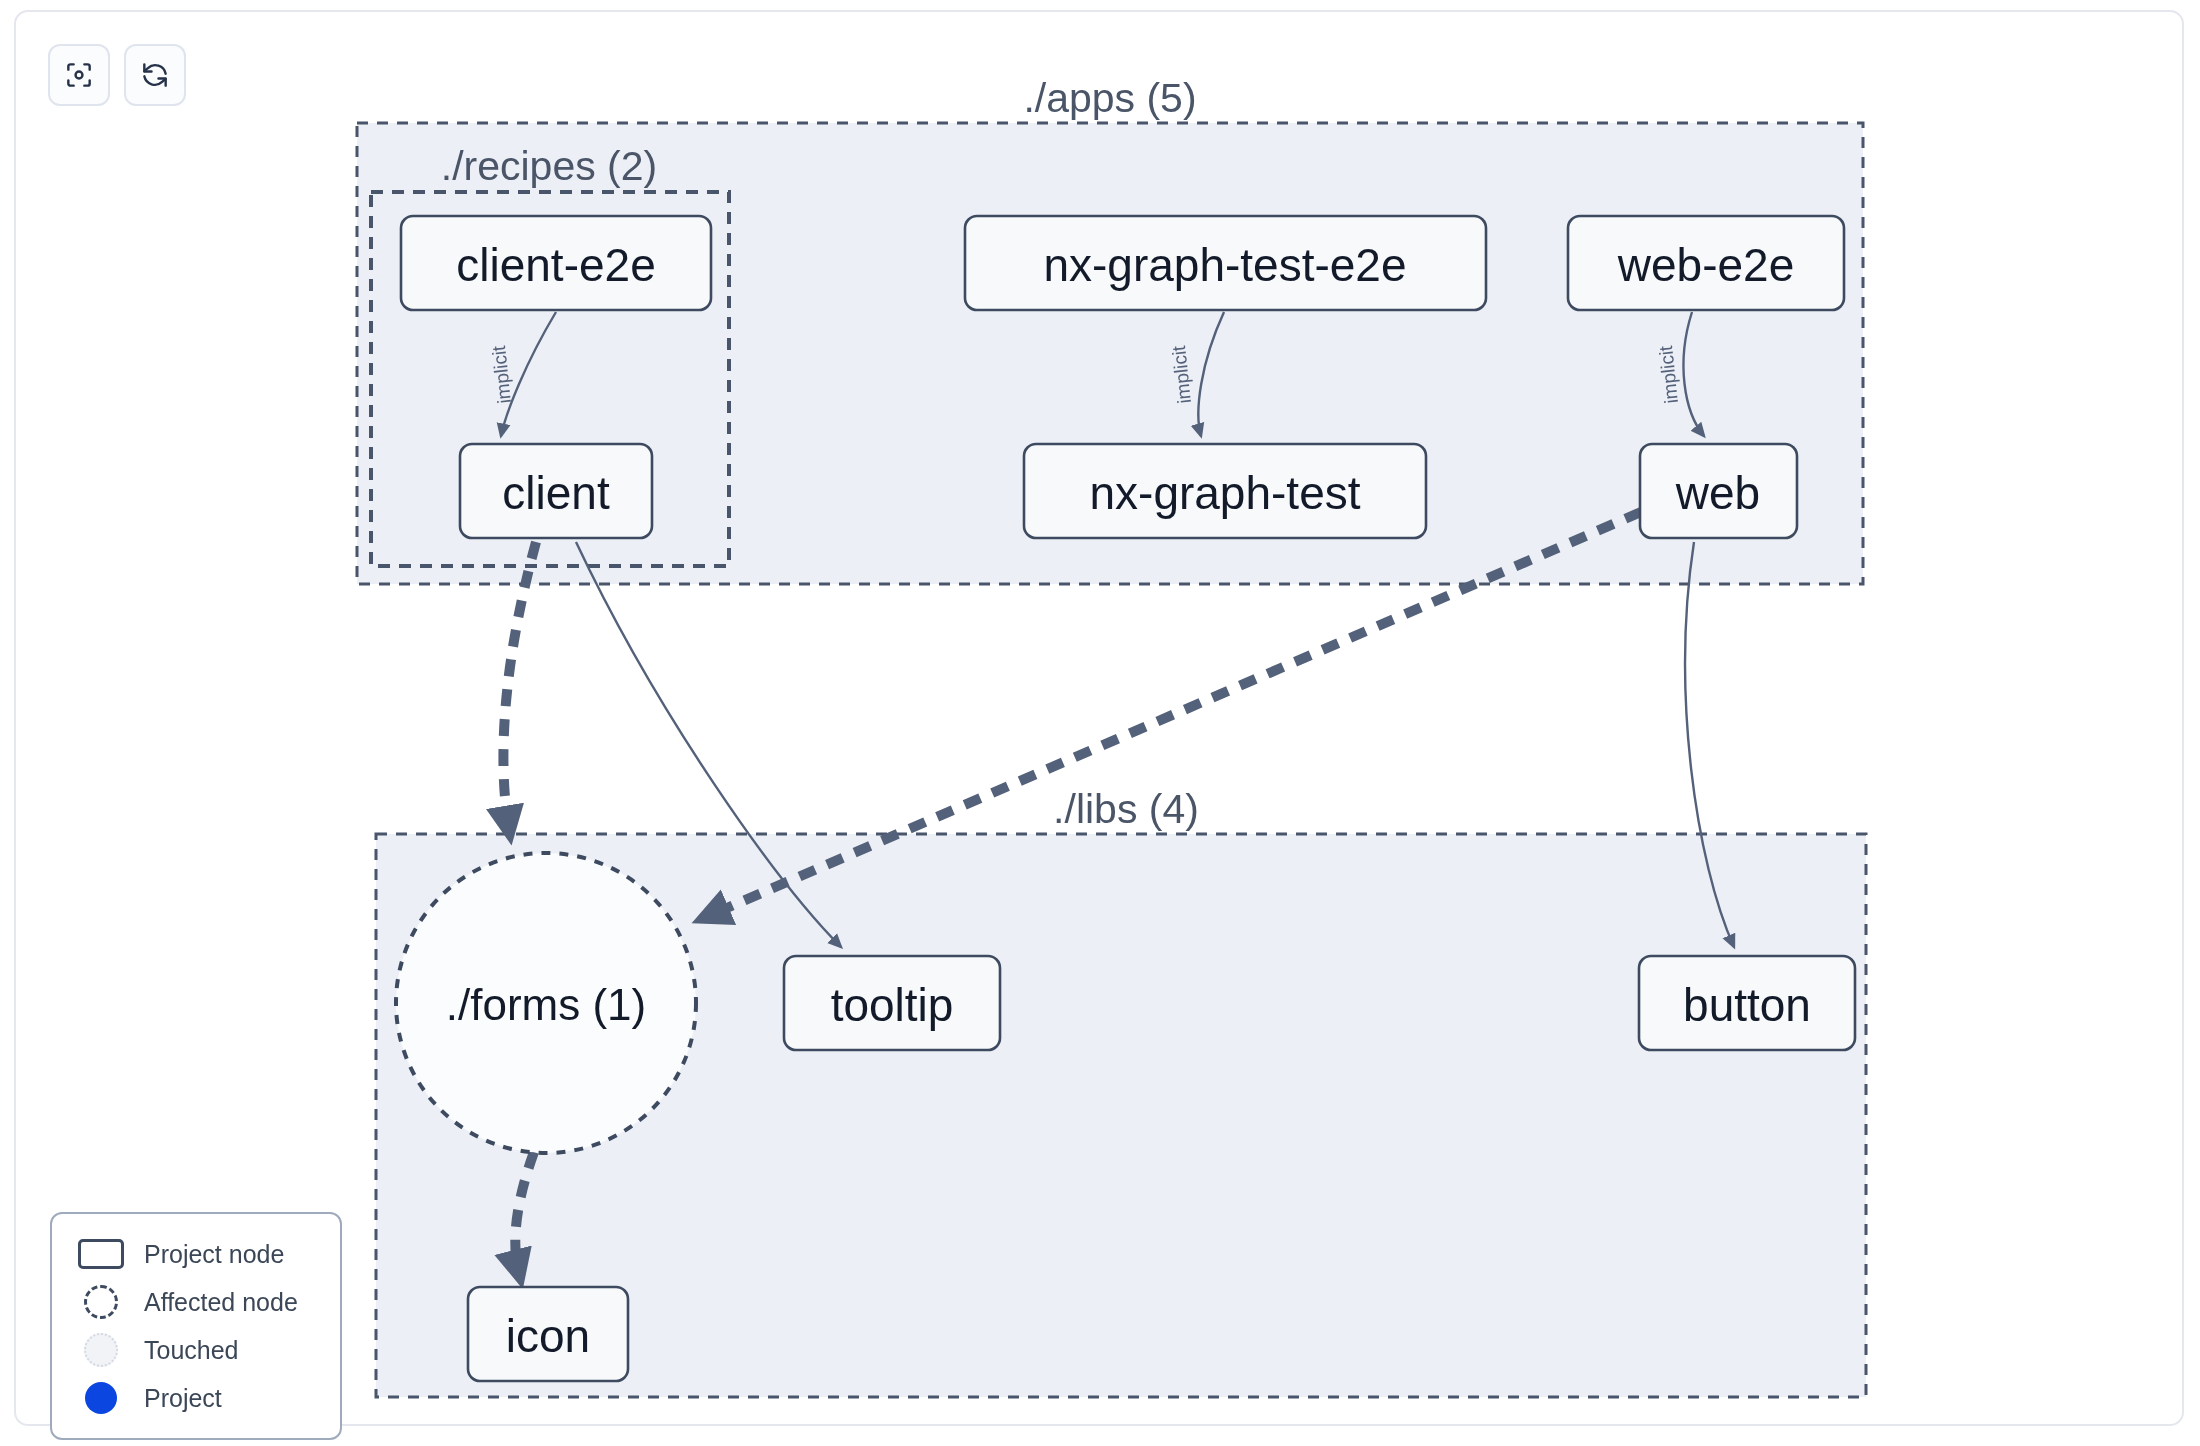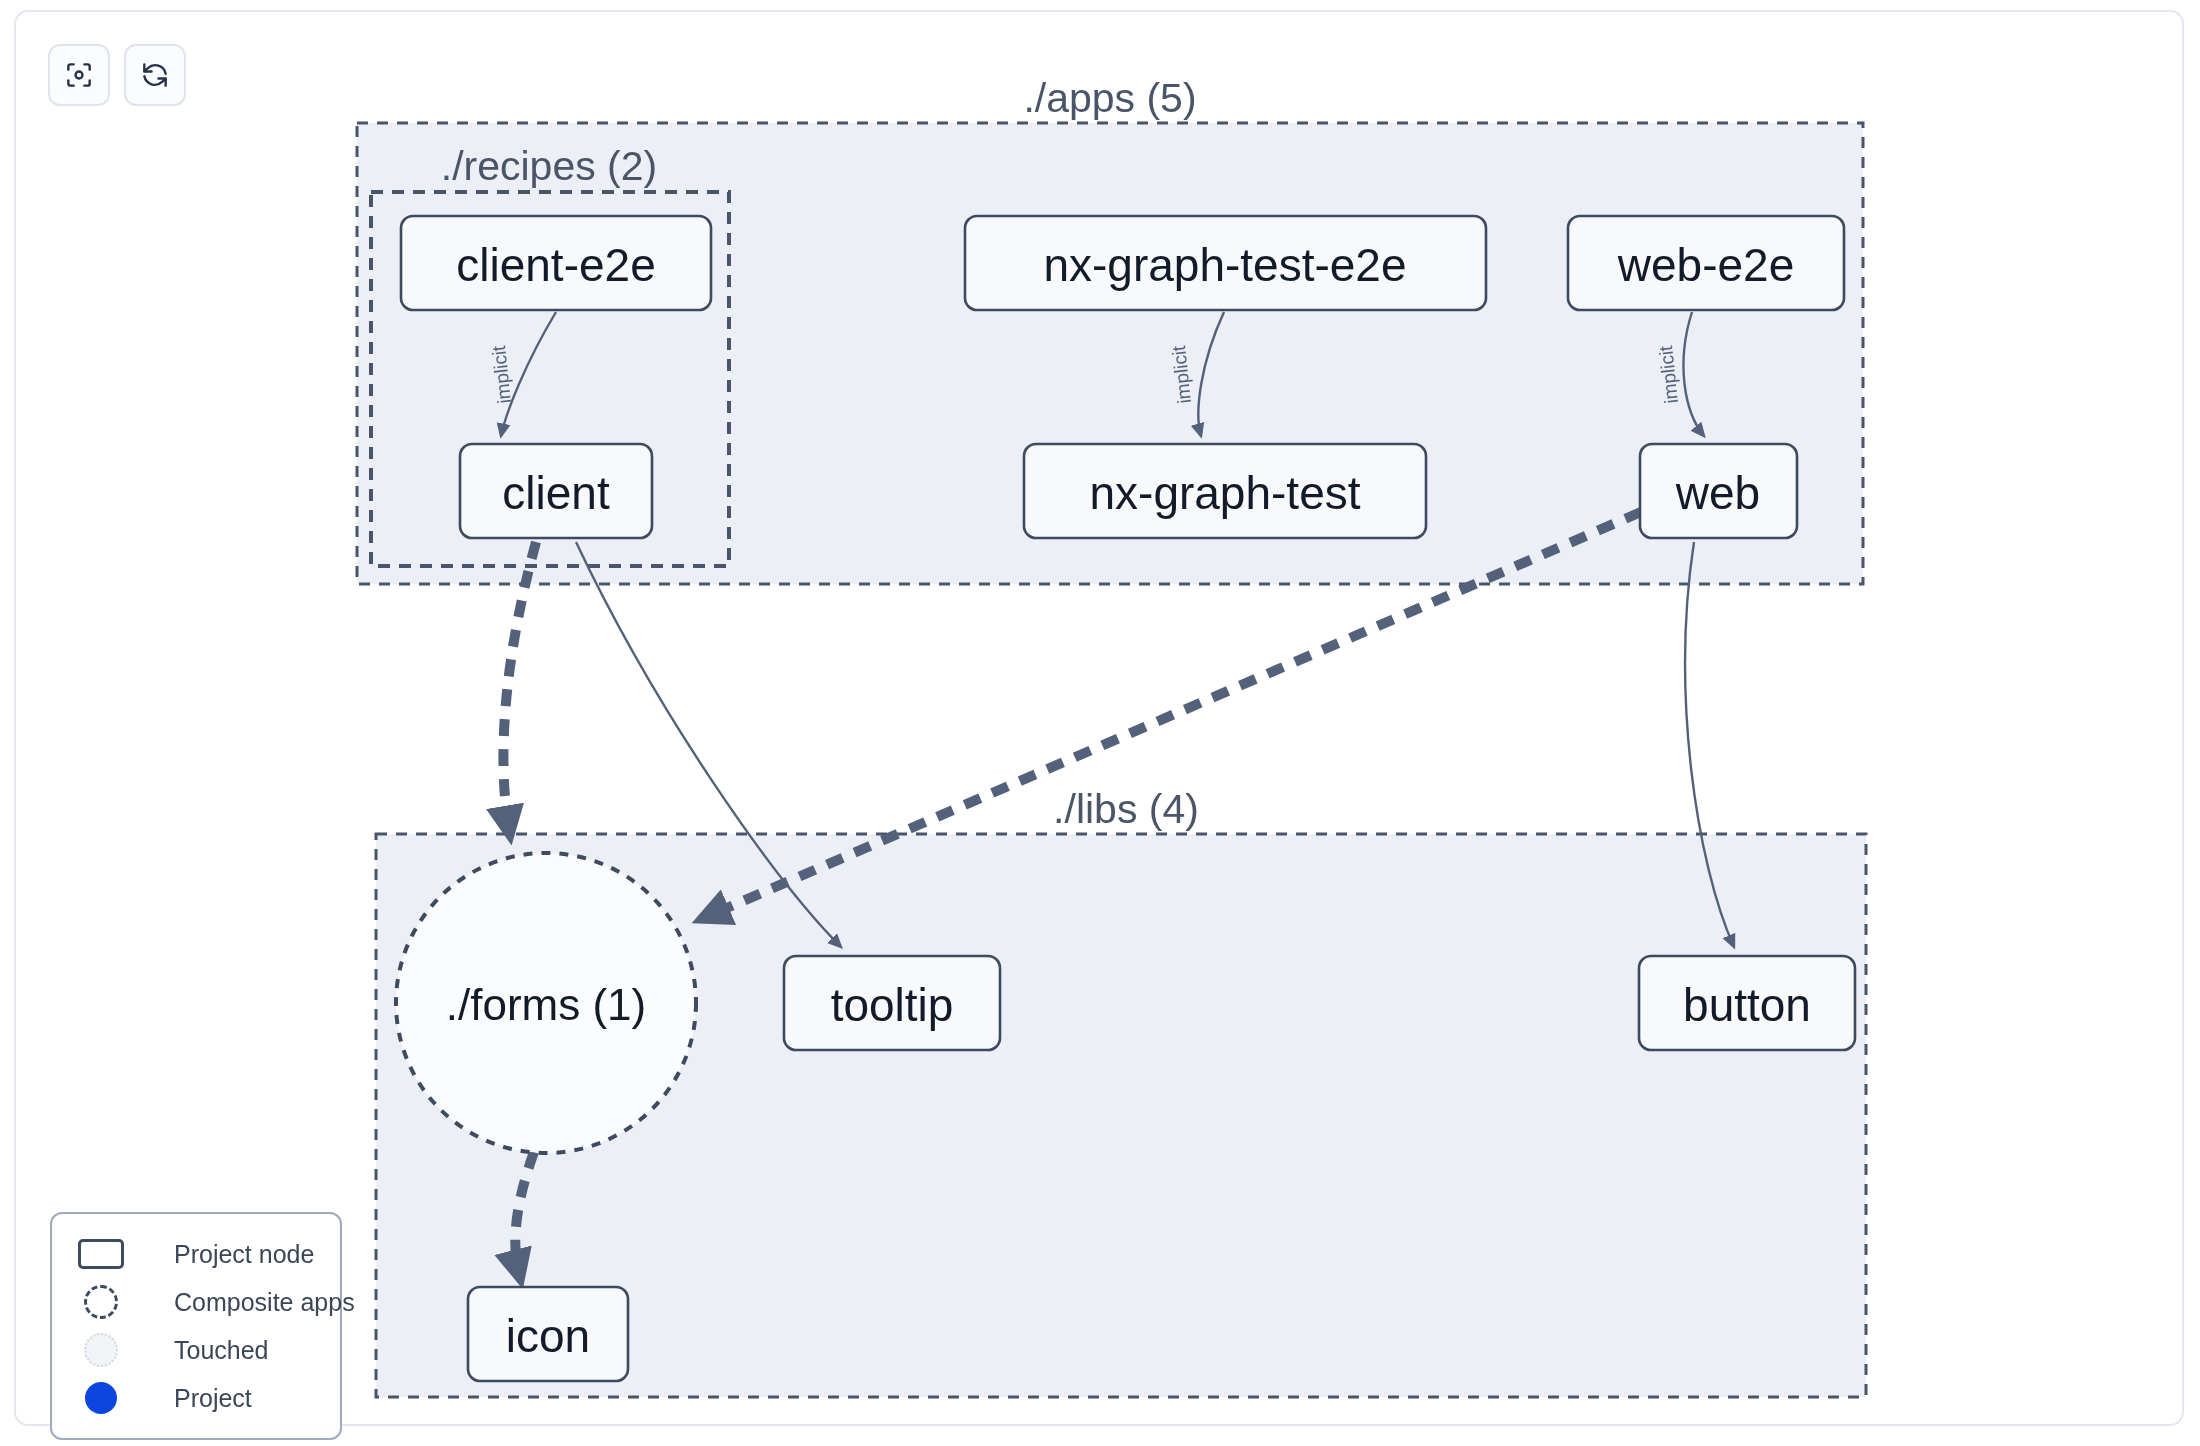--- a/index.html
+++ b/index.html
@@ -130,21 +130,20 @@
     background: #ffffff;
     border: 2px solid #9fabbd;
     border-radius: 12px;
     padding: 16px 16px 16px 18px;
     z-index: 30;
   }
   .legend-row {
     display: flex;
     align-items: center;
     height: 48px;
-    gap: 30px;
   }
   .legend-swatch {
     width: 62px;
     flex: 0 0 62px;
     display: flex;
     align-items: center;
     justify-content: center;
   }
   .sw-project {
     width: 46px;
@@ -329,21 +328,21 @@
       <div class="legend-row">
         <span class="legend-swatch">
           <span class="sw-project"></span>
         </span>
         <span class="legend-text">Project node</span>
       </div>
       <div class="legend-row">
         <span class="legend-swatch">
           <span class="sw-composite"></span>
         </span>
-        <span class="legend-text">Composite apps</span>
+        <span class="legend-text">Affected node</span>
       </div>
       <div class="legend-row">
         <span class="legend-swatch">
           <span class="sw-affected"></span>
         </span>
         <span class="legend-text">Touched</span>
       </div>
       <div class="legend-row">
         <span class="legend-swatch">
           <span class="sw-touched"></span>

